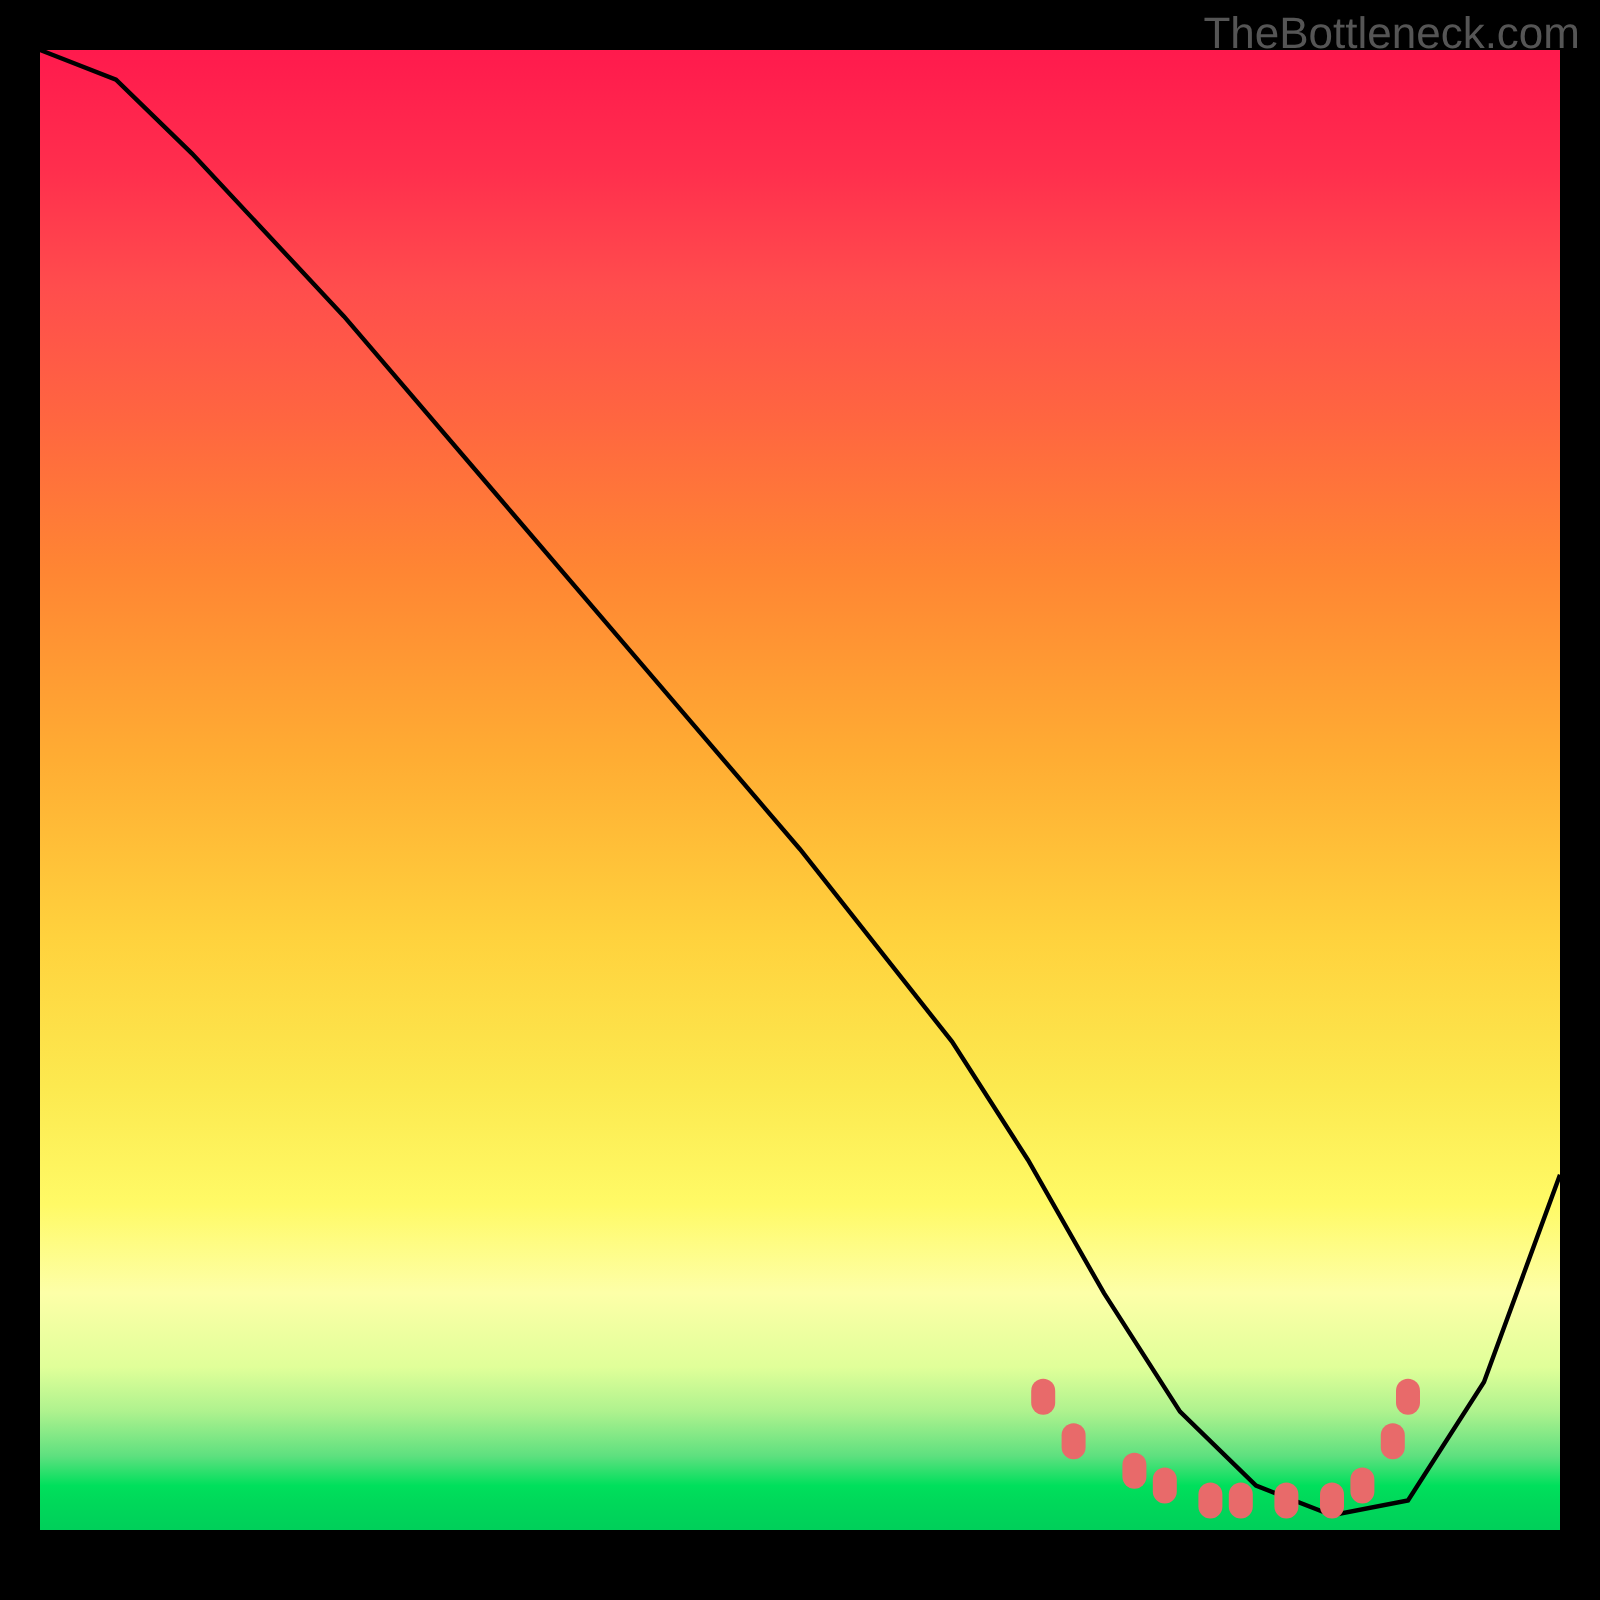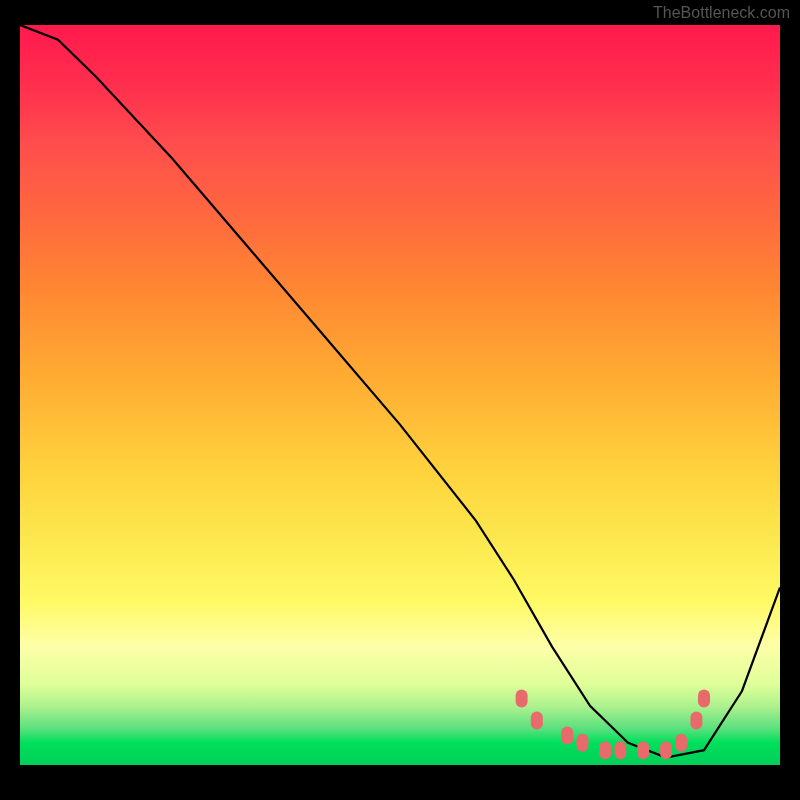--- a/index.html
+++ b/index.html
@@ -9,21 +9,21 @@
     height: 800px;
     background: #000;
     font-family: Arial, sans-serif;
     position: relative;
   }
   .watermark {
     position: absolute;
     top: 4px;
     right: 10px;
     color: #555;
-    font-size: 16px;
+    font-size: 22px;
     font-weight: 500;
     z-index: 10;
   }
   .plot-area {
     position: absolute;
     left: 20px;
     top: 25px;
     width: 760px;
     height: 755px;
     background: #000;

